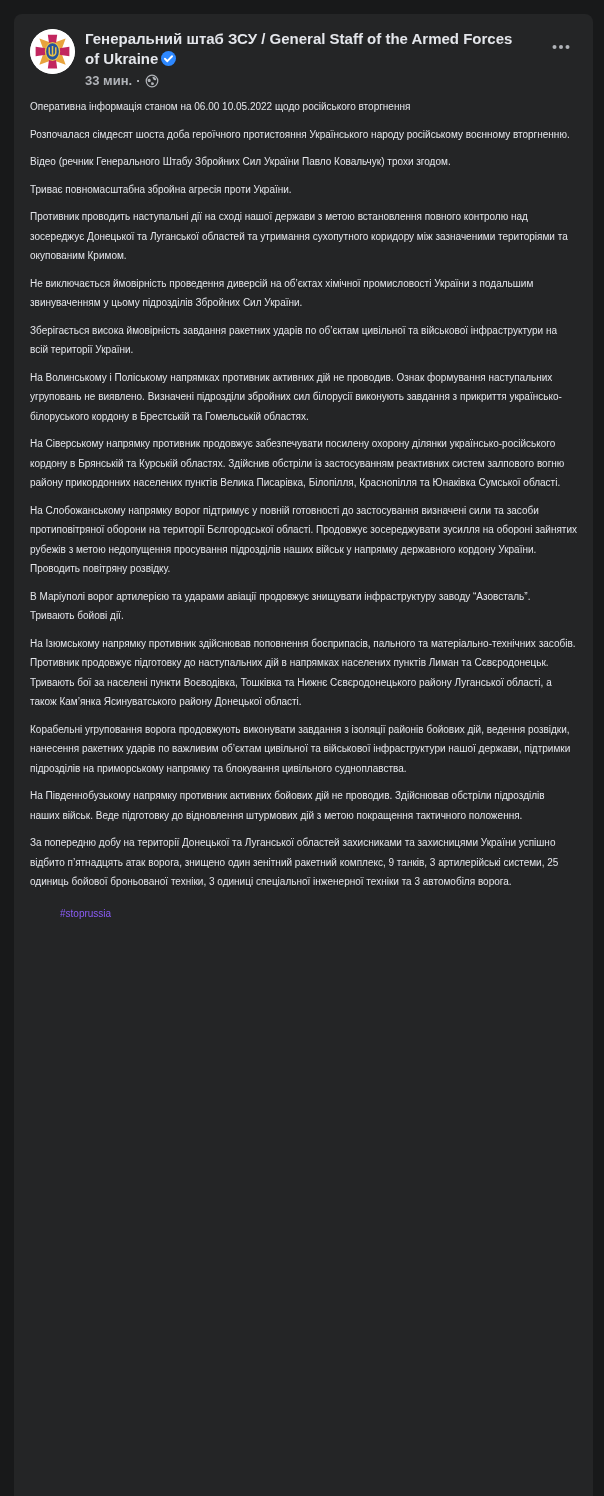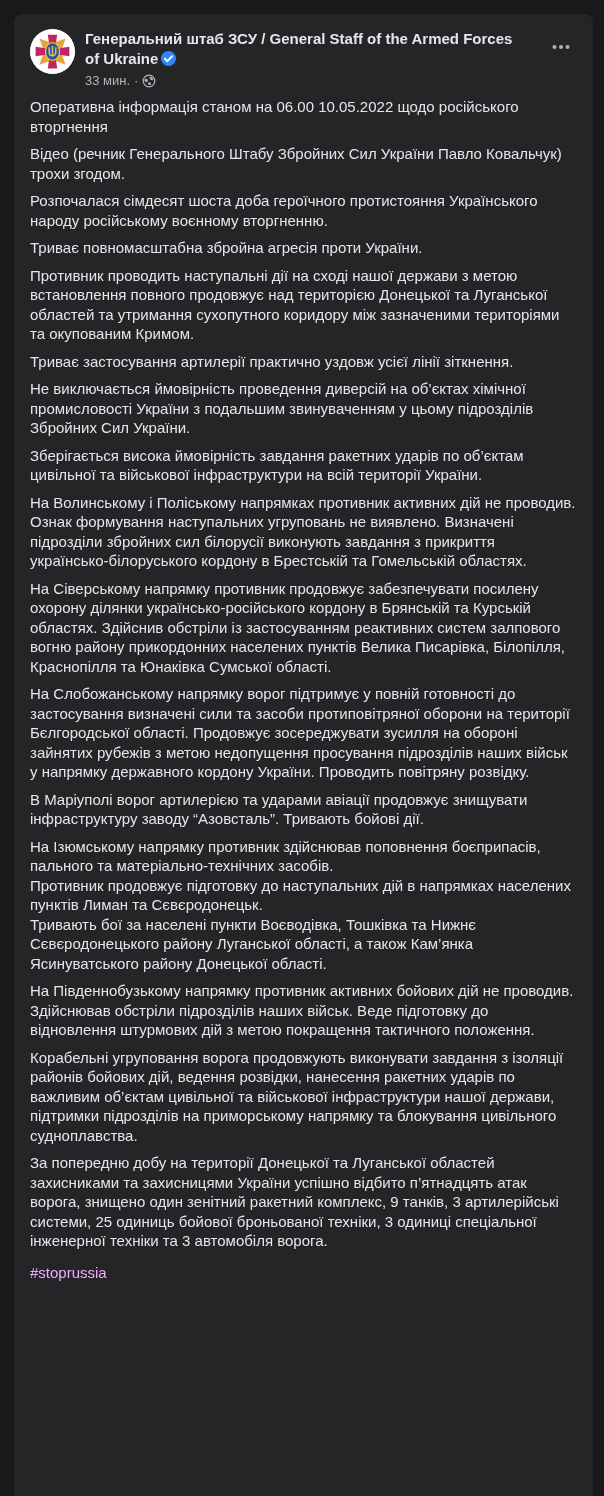--- a/index.html
+++ b/index.html
@@ -47,46 +47,48 @@
     margin-left: 3px;
   }
   .meta {
     margin-top: 4px;
     color: #b0b3b8;
     font-size: 13px;
     line-height: 16px;
     display: flex;
     align-items: center;
     gap: 4px;
+    font-weight: bold;
   }
   .meta .timestamp { cursor: pointer; }
   .globe { display: inline-block; width: 14px; height: 14px; }
   .more {
     flex: 0 0 auto;
     width: 32px; height: 32px;
     border-radius: 50%;
     display: flex; align-items: center; justify-content: center;
     cursor: pointer;
     margin-top: 2px;
   }
   .body {
     padding: 4px 16px 14px 16px;
     color: #e4e6eb;
-    font-size: 15px;
+    font-size: 10px;
     line-height: 19.5px;
   }
   .para {
     margin: 0 0 8px 0;
     white-space: pre-line;
   }
   .hashtag-row { margin-top: 12px; }
   .hashtag {
-    color: #f0abfc;
+    color: #8b5cf6;
     text-decoration: none;
     cursor: pointer;
+    margin-left: 30px;
   }
 </style>
 </head>
 <body>
 
 <div class="card">
 
   <div class="header">
 
     <div class="avatar">
@@ -134,35 +136,34 @@
         <circle cx="10" cy="10" r="2" fill="#b0b3b8"></circle>
         <circle cx="16.5" cy="10" r="2" fill="#b0b3b8"></circle>
       </svg>
     </div>
 
   </div>
 
   <div class="body">
 
     <div class="para">Оперативна інформація станом на 06.00 10.05.2022 щодо російського вторгнення</div>
+      <div class="para">Розпочалася сімдесят шоста доба героїчного протистояння Українського народу російському воєнному вторгненню.</div>
       <div class="para">Відео (речник Генерального Штабу Збройних Сил України Павло Ковальчук) трохи згодом.</div>
-      <div class="para">Розпочалася сімдесят шоста доба героїчного протистояння Українського народу російському воєнному вторгненню.</div>
       <div class="para">Триває повномасштабна збройна агресія проти України.</div>
-      <div class="para">Противник проводить наступальні дії на сході нашої держави з метою встановлення повного продовжує над територією Донецької та Луганської областей та утримання сухопутного коридору між зазначеними територіями та окупованим Кримом.</div>
-      <div class="para">Триває застосування артилерії практично уздовж усієї лінії зіткнення.</div>
+      <div class="para">Противник проводить наступальні дії на сході нашої держави з метою встановлення повного контролю над зосереджує Донецької та Луганської областей та утримання сухопутного коридору між зазначеними територіями та окупованим Кримом.</div>
       <div class="para">Не виключається ймовірність проведення диверсій на об’єктах хімічної промисловості України з подальшим звинуваченням у цьому підрозділів Збройних Сил України.</div>
       <div class="para">Зберігається висока ймовірність завдання ракетних ударів по об’єктам цивільної та військової інфраструктури на всій території України.</div>
       <div class="para">На Волинському і Поліському напрямках противник активних дій не проводив. Ознак формування наступальних угруповань не виявлено. Визначені підрозділи збройних сил білорусії виконують завдання з прикриття українсько-білоруського кордону в Брестській та Гомельській областях.</div>
       <div class="para">На Сіверському напрямку противник продовжує забезпечувати посилену охорону ділянки українсько-російського кордону в Брянській та Курській областях. Здійснив обстріли із застосуванням реактивних систем залпового вогню району прикордонних населених пунктів Велика Писарівка, Білопілля, Краснопілля та Юнаківка Сумської області.</div>
       <div class="para">На Слобожанському напрямку ворог підтримує у повній готовності до застосування визначені сили та засоби протиповітряної оборони на території Бєлгородської області. Продовжує зосереджувати зусилля на обороні зайнятих рубежів з метою недопущення просування підрозділів наших військ у напрямку державного кордону України. Проводить повітряну розвідку.</div>
       <div class="para">В Маріуполі ворог артилерією та ударами авіації продовжує знищувати інфраструктуру заводу “Азовсталь”. Тривають бойові дії.</div>
       <div class="para">На Ізюмському напрямку противник здійснював поповнення боєприпасів, пального та матеріально-технічних засобів.
 Противник продовжує підготовку до наступальних дій в напрямках населених пунктів Лиман та Сєвєродонецьк.
 Тривають бої за населені пункти Воєводівка, Тошківка та Нижнє Сєвєродонецького району Луганської області, а також Кам’янка Ясинуватського району Донецької області.</div>
+      <div class="para">Корабельні угруповання ворога продовжують виконувати завдання з ізоляції районів бойових дій, ведення розвідки, нанесення ракетних ударів по важливим об’єктам цивільної та військової інфраструктури нашої держави, підтримки підрозділів на приморському напрямку та блокування цивільного судноплавства.</div>
       <div class="para">На Південнобузькому напрямку противник активних бойових дій не проводив. Здійснював обстріли підрозділів наших військ. Веде підготовку до відновлення штурмових дій з метою покращення тактичного положення.</div>
-      <div class="para">Корабельні угруповання ворога продовжують виконувати завдання з ізоляції районів бойових дій, ведення розвідки, нанесення ракетних ударів по важливим об’єктам цивільної та військової інфраструктури нашої держави, підтримки підрозділів на приморському напрямку та блокування цивільного судноплавства.</div>
       <div class="para">За попередню добу на території Донецької та Луганської областей захисниками та захисницями України успішно відбито п’ятнадцять атак ворога, знищено один зенітний ракетний комплекс, 9 танків, 3 артилерійські системи, 25 одиниць бойової броньованої техніки, 3 одиниці спеціальної інженерної техніки та 3 автомобіля ворога.</div>
       <div class="hashtag-row">
       <a class="hashtag">#stoprussia</a>
     </div>
   </div>
 
 </div>
 
 </body></html>

